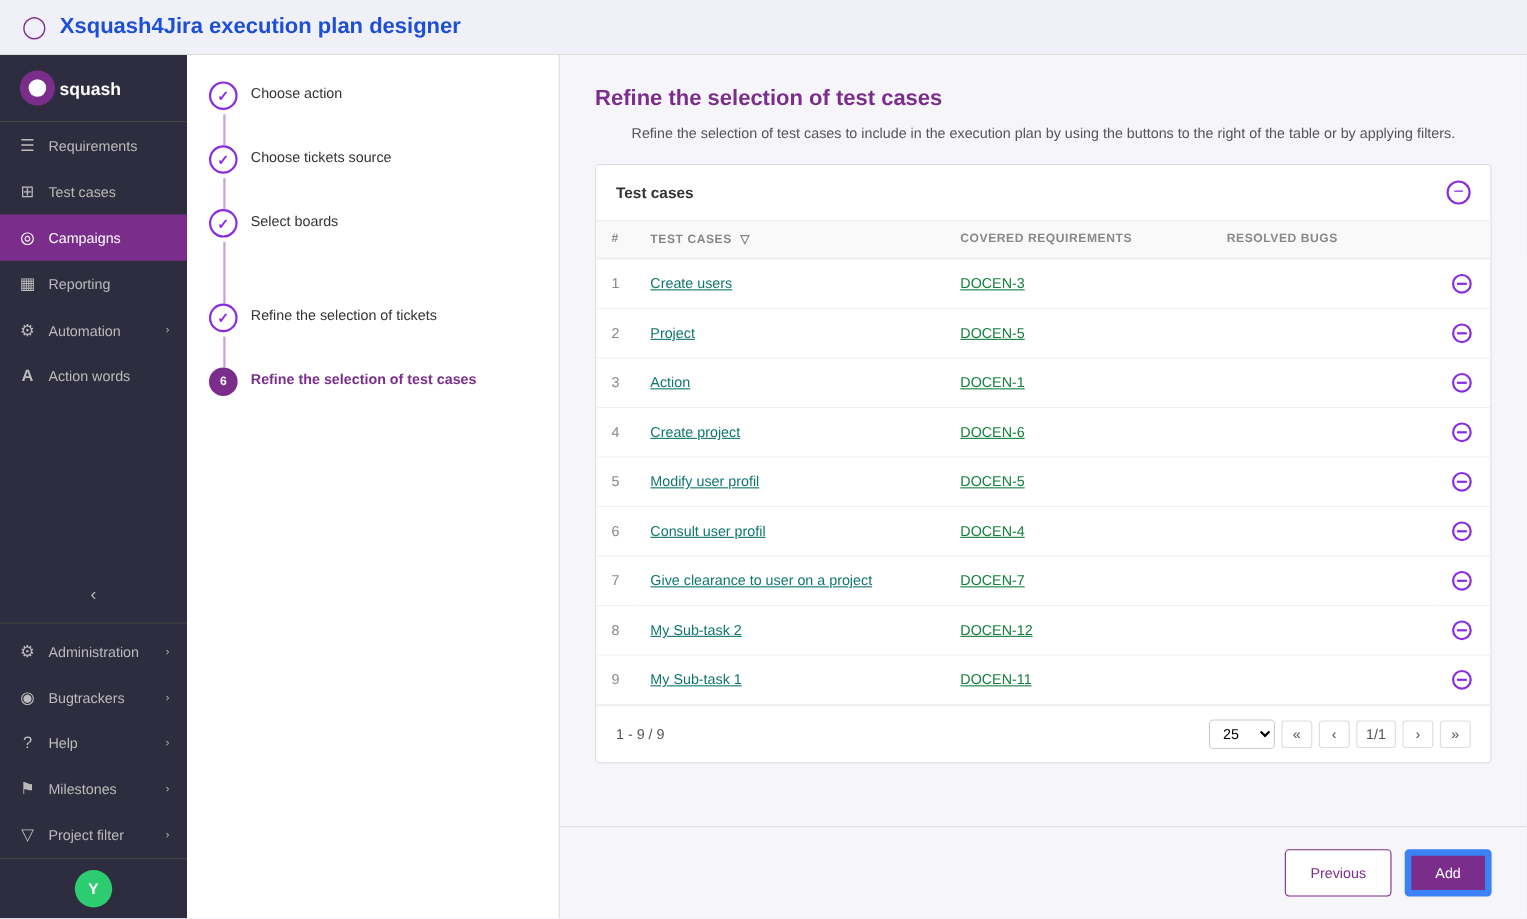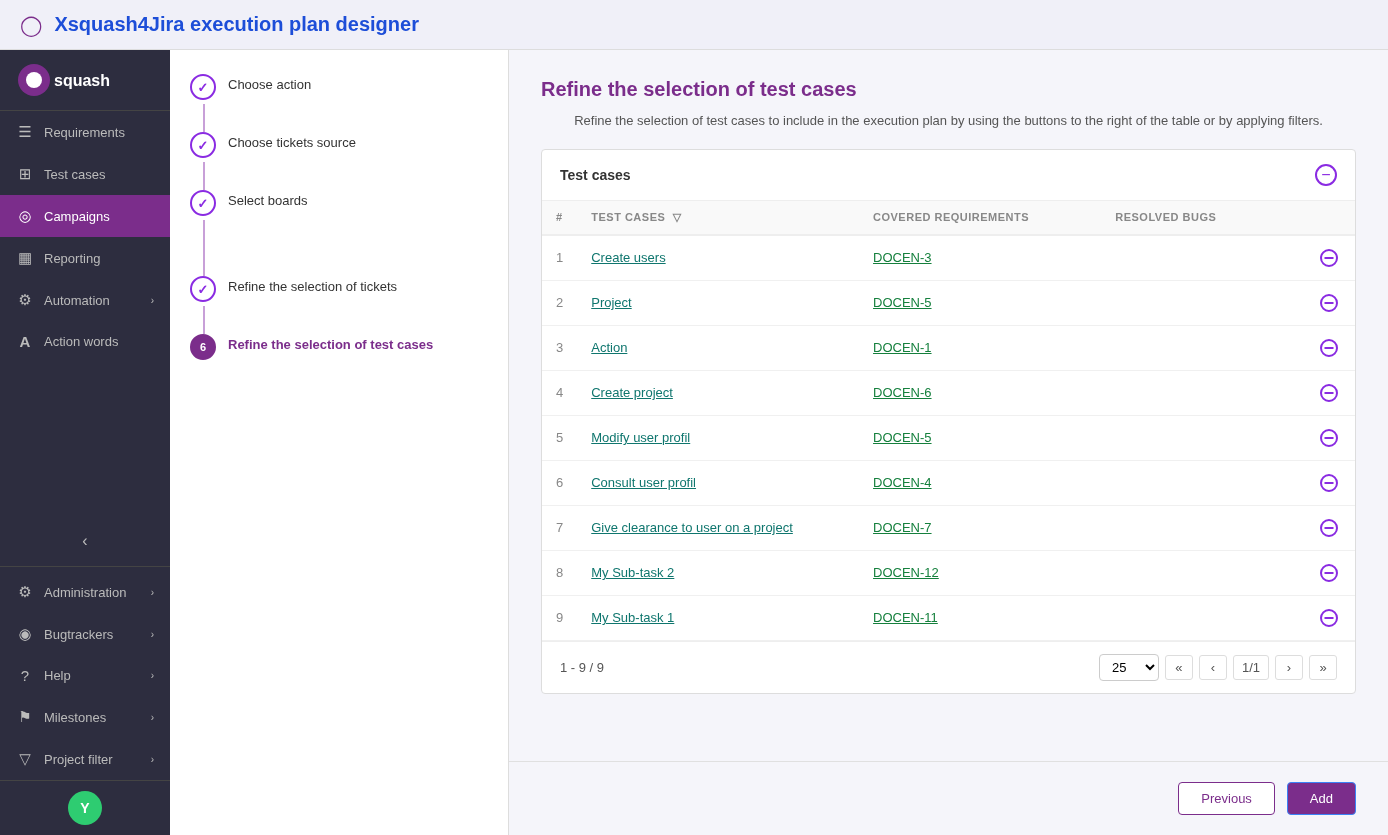--- a/index.html
+++ b/index.html
@@ -321,21 +321,21 @@
       color: #7b2d8b;
       padding: 8px 22px;
       border-radius: 4px;
       cursor: pointer;
       font-size: 13px;
       font-weight: 400;
     }
 
     .btn-add {
       background: #7b2d8b;
-      border: 1px solid #3b82f6;
+      border: 6px solid #3b82f6;
       color: #fff;
       padding: 8px 22px;
       border-radius: 4px;
       cursor: pointer;
       font-size: 13px;
       font-weight: 500;
     }
 
     .minus-circle {
       display: inline-block;

